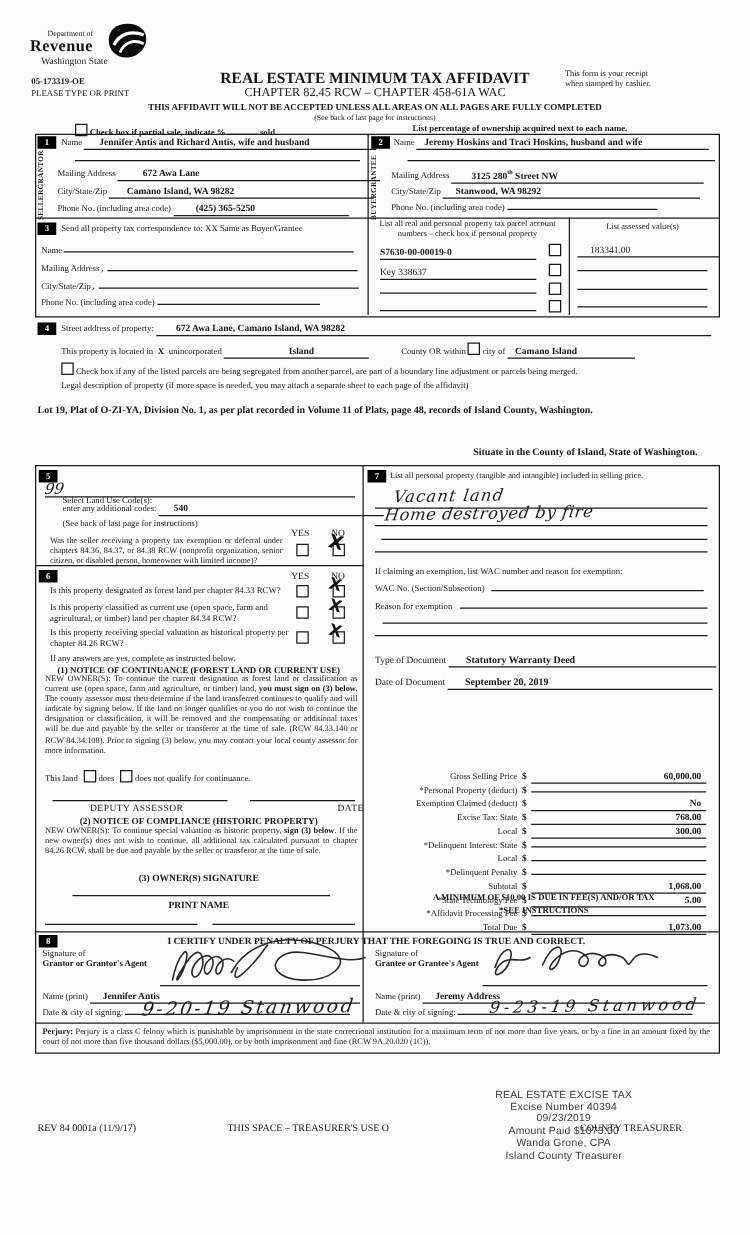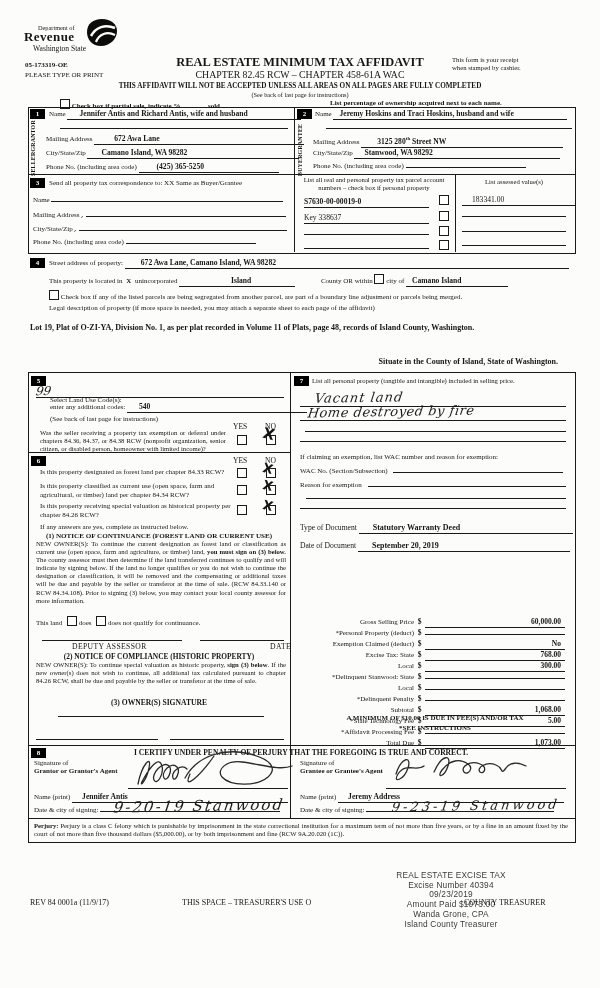--- a/index.html
+++ b/index.html
@@ -232,20 +232,21 @@
   <div class="bline" style="left:42px;top:640px;width:140px;height:1px;"></div>
   <div class="bline" style="left:200px;top:640px;width:84px;height:1px;"></div>
   <div class="a f75" style="left:72px;top:642px;letter-spacing:.4px;">DEPUTY ASSESSOR</div>
   <div class="a f75" style="left:226px;top:642px;letter-spacing:.4px;margin-left:44px;">DATE</div>
   <div class="a b ctr" style="left:30px;top:652px;width:258px;font-size:7.4px;">(2) NOTICE OF COMPLIANCE (HISTORIC PROPERTY)</div>
   <div class="a f65 j" style="left:36px;top:661px;width:250px;">
     <span>NEW OWNER(S):  To continue special valuation as historic property, </span><b>sign (3) below</b><span>.  If the new owner(s) does not wish to continue, all additional tax calculated pursuant to chapter 84.26 RCW, shall be due and payable by the seller or transferor at the time of sale.</span>
   </div>
   <div class="a b ctr f75" style="left:30px;top:698px;width:258px;">(3)  OWNER(S) SIGNATURE</div>
   <div class="bline" style="left:58px;top:716px;width:206px;height:1px;"></div>
+  <div class="a b ctr f75" style="left:30px;top:719px;width:258px;">PRINT NAME</div>
   <div class="bline" style="left:36px;top:739px;width:122px;height:1px;"></div>
   <div class="bline" style="left:170px;top:739px;width:114px;height:1px;"></div>
 
   <span class="a badge" style="left:294px;top:376px;">7</span>
   <div class="a f65" style="left:312px;top:377px;width:258px;">List all personal property (tangible and intangible) included in selling price.</div>
   <span class="a hw" style="left:315px;top:390px;font-size:13px;letter-spacing:1px;">Vacant land</span>
   <div class="bline" style="left:300px;top:406px;width:266px;height:1px;"></div>
   <span class="a hw" style="left:308px;top:404px;font-size:13px;letter-spacing:.5px;">Home destroyed by fire</span>
   <div class="bline" style="left:300px;top:420px;width:266px;height:1px;"></div>
   <div class="bline" style="left:305px;top:431px;width:261px;height:1px;"></div>
@@ -269,21 +270,21 @@
     <span>Date of Document</span>
     <span class="ul" style="width:198px;padding-left:14px;"><span class="b f8">September 20, 2019</span></span>
   </div>
 
   <div class="a" style="left:302px;top:562px;margin-top:48px;">
     <div class="mrow"><span class="mlabel">Gross Selling Price</span><span class="mdollar">$</span><span class="mline">60,000.00</span></div>
     <div class="mrow"><span class="mlabel">*Personal Property (deduct)</span><span class="mdollar">$</span><span class="mline"></span></div>
     <div class="mrow"><span class="mlabel">Exemption Claimed (deduct)</span><span class="mdollar">$</span><span class="mline">No</span></div>
     <div class="mrow"><span class="mlabel">Excise Tax:  State</span><span class="mdollar">$</span><span class="mline">768.00</span></div>
     <div class="mrow"><span class="mlabel">Local</span><span class="mdollar">$</span><span class="mline">300.00</span></div>
-    <div class="mrow"><span class="mlabel">*Delinquent Stanwood:  State</span><span class="mdollar">$</span><span class="mline"></span></div>
+    <div class="mrow"><span class="mlabel">*Delinquent Interest:  State</span><span class="mdollar">$</span><span class="mline"></span></div>
     <div class="mrow"><span class="mlabel">Local</span><span class="mdollar">$</span><span class="mline"></span></div>
     <div class="mrow"><span class="mlabel">*Delinquent Penalty</span><span class="mdollar">$</span><span class="mline"></span></div>
     <div class="mrow"><span class="mlabel">Subtotal</span><span class="mdollar">$</span><span class="mline">1,068.00</span></div>
     <div class="mrow"><span class="mlabel">*State Technology Fee</span><span class="mdollar">$</span><span class="mline">5.00</span></div>
     <div class="mrow"><span class="mlabel">*Affidavit Processing Fee</span><span class="mdollar">$</span><span class="mline"></span></div>
     <div class="mrow"><span class="mlabel">Total Due</span><span class="mdollar">$</span><span class="mline">1,073.00</span></div>
   </div>
   <div class="a b ctr f7" style="left:300px;top:714px;width:270px;">A MINIMUM OF $10.00 IS DUE IN FEE(S) AND/OR TAX</div>
   <div class="a b ctr f7" style="left:300px;top:724px;width:270px;">*SEE INSTRUCTIONS</div>
 

